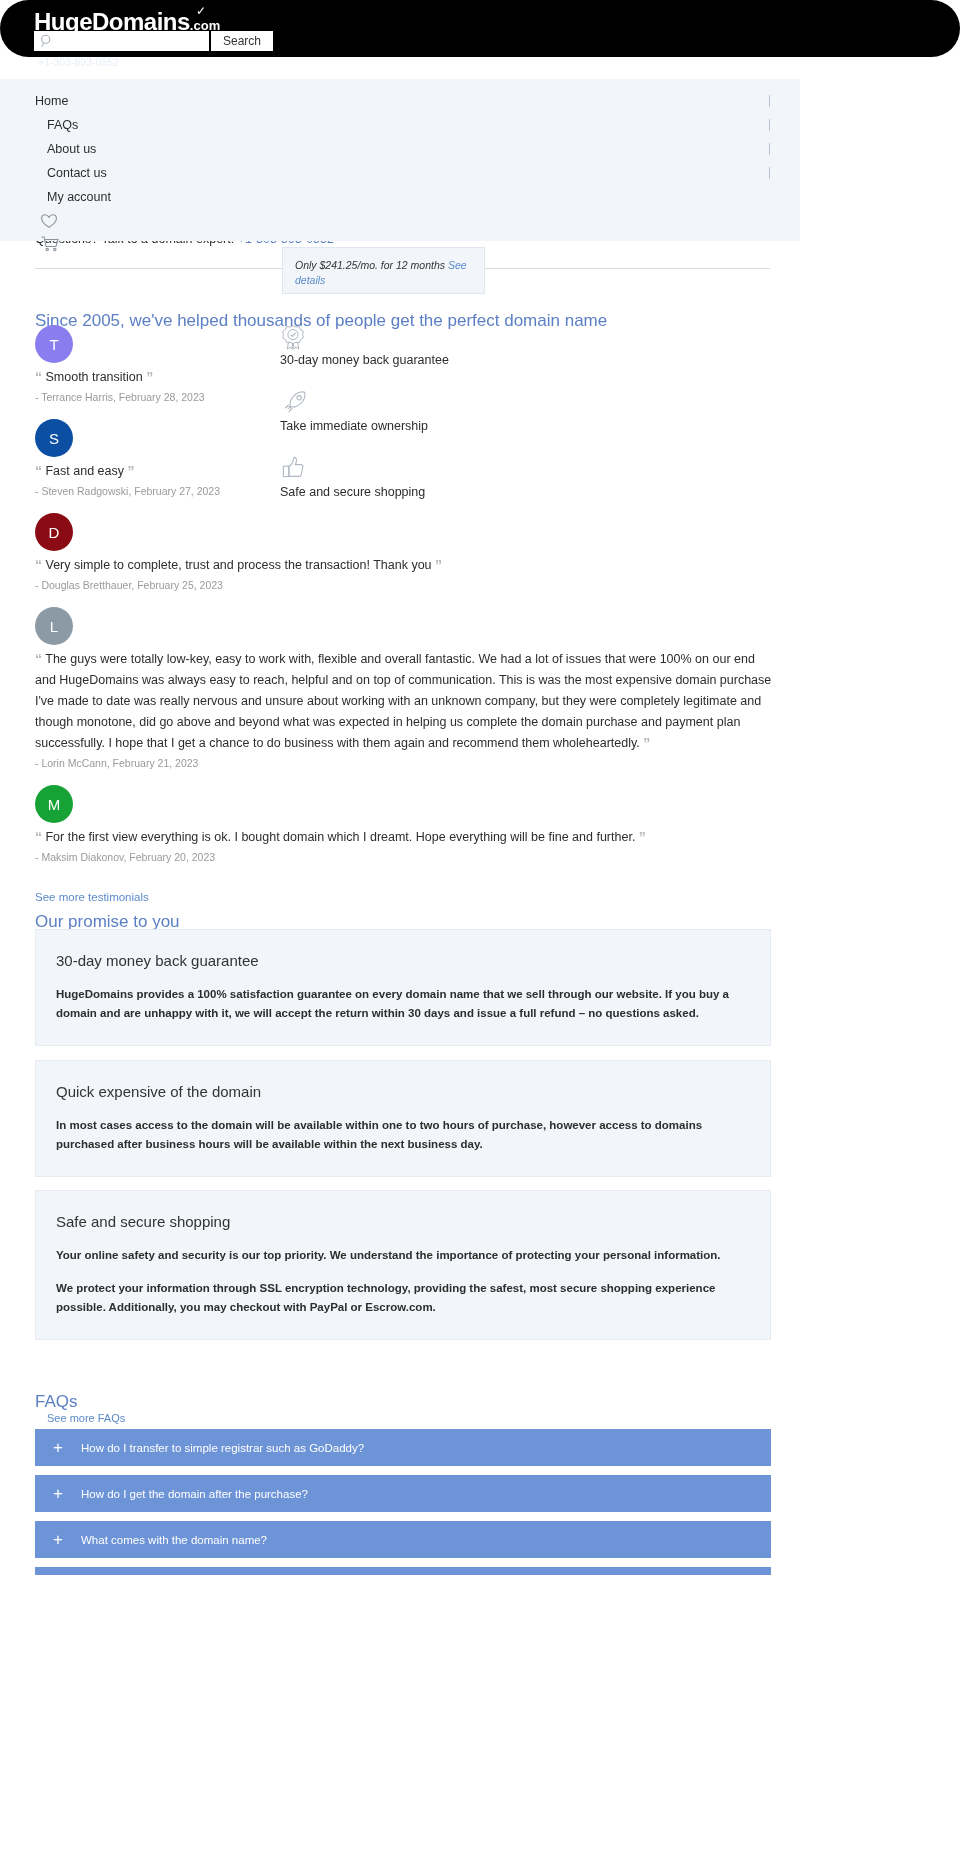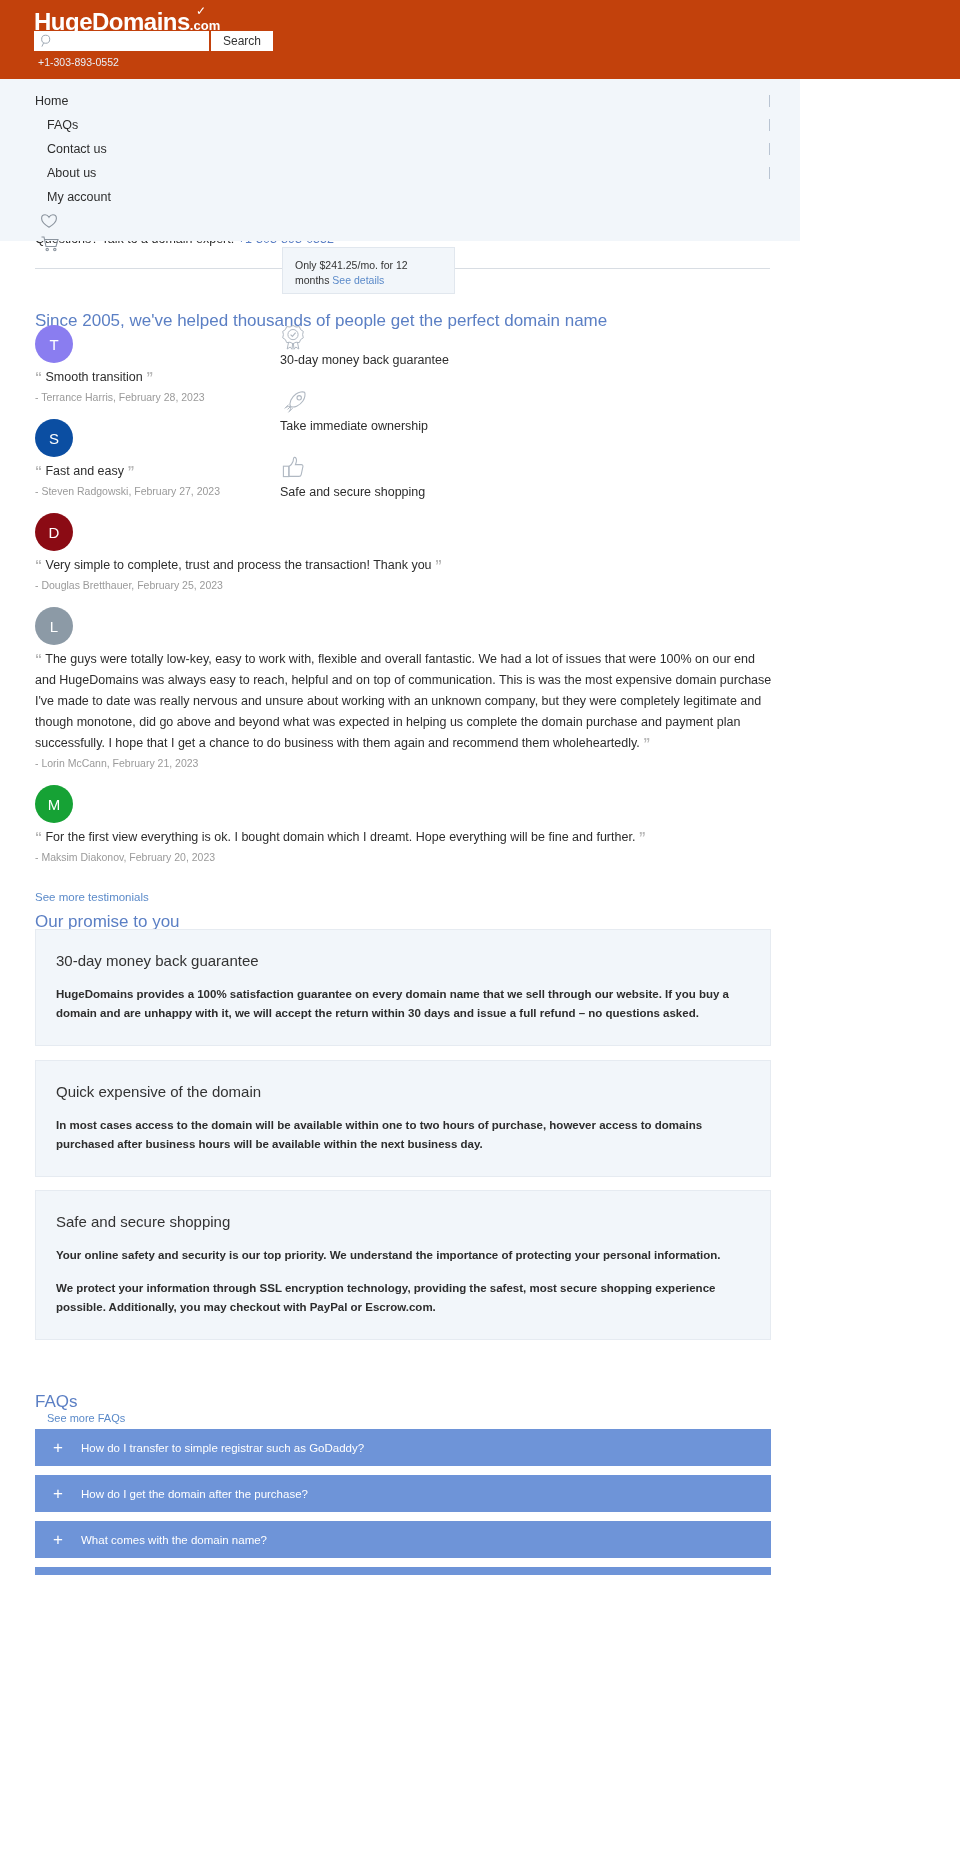--- a/index.html
+++ b/index.html
@@ -9,23 +9,24 @@
     min-height: 1875px;
     background: #ffffff;
     font-family: "Liberation Sans", sans-serif;
     color: #333333;
     position: relative;
     overflow-x: hidden;
   }
 
   
   .header {
-    background: #c2410c;
-    height: 79px;
+    background: #000000;
+    height: 57px;
     position: relative;
+    border-radius: 29px;
   }
   .logo {
     position: absolute;
     left: 34px;
     top: 8px;
     color: #ffffff;
     font-size: 24px;
     font-weight: bold;
     letter-spacing: -0.5px;
     white-space: nowrap;
@@ -139,29 +140,30 @@
     height: 1px;
     background: #d8dde3;
     z-index: 5;
   }
 
   
   .price-tooltip {
     position: absolute;
     left: 282px;
     top: 247px;
-    width: 173px;
+    width: 203px;
     height: 47px;
     background: #f2f6fa;
     border: 1px solid #e1e7ee;
     z-index: 60;
     padding: 10px 12px 0 12px;
     font-size: 10.5px;
     line-height: 15px;
     color: #333;
+    font-style: italic;
   }
   .price-tooltip a { color: #5b8ac9; text-decoration: none; }
 
   
   .main { position: absolute; top: 0; left: 0; width: 960px; }
 
   .section-heading {
     position: absolute;
     left: 35px;
     font-size: 17px;
@@ -389,25 +391,25 @@
 <div class="nav-panel">
   <div class="nav-item l0">
     <span>Home</span>
     <span class="nav-rule"></span>
   </div>
   <div class="nav-item l1">
     <span>FAQs</span>
     <span class="nav-rule"></span>
   </div>
   <div class="nav-item l1">
+    <span>About us</span>
+    <span class="nav-rule"></span>
+  </div>
+  <div class="nav-item l1">
     <span>Contact us</span>
-    <span class="nav-rule"></span>
-  </div>
-  <div class="nav-item l1">
-    <span>About us</span>
     <span class="nav-rule"></span>
   </div>
   <div class="nav-item l1">
     <span>My account</span>
   </div>
 
   <div class="nav-icons">
     <div class="nav-icon-row">
       <svg width="18" height="16" viewBox="0 0 18 16">
         <path d="M9 14.2 C9 14.2 1.6 9.6 1.6 5.4 C1.6 3.2 3.3 1.8 5.1 1.8 C6.9 1.8 8.3 3.1 9 4.3 C9.7 3.1 11.1 1.8 12.9 1.8 C14.7 1.8 16.4 3.2 16.4 5.4 C16.4 9.6 9 14.2 9 14.2 Z" fill="none" stroke="#8b949e" stroke-width="1.1"></path>

